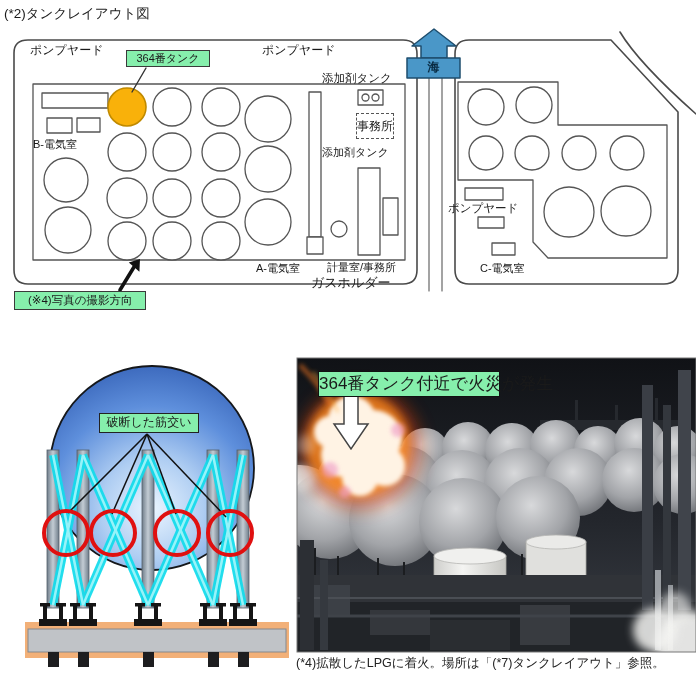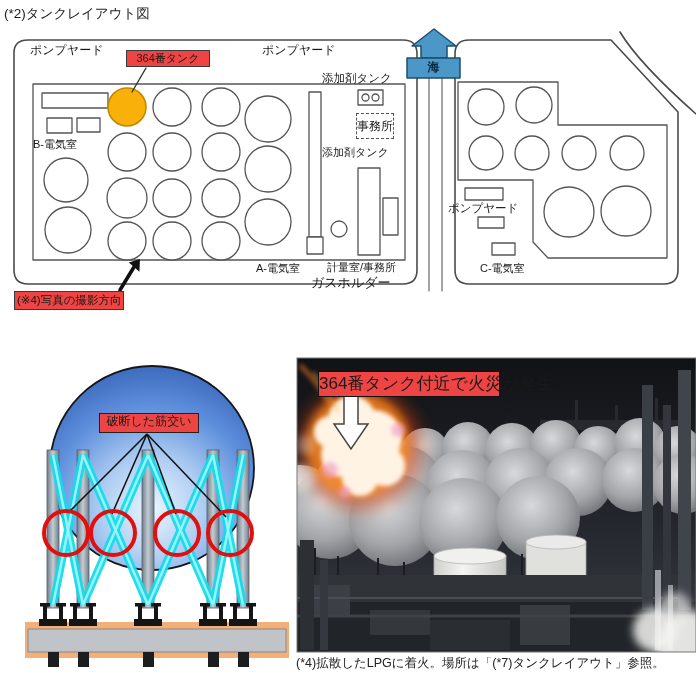--- a/index.html
+++ b/index.html
@@ -1,20 +1,20 @@
 <!DOCTYPE html>
 <html><head>
 <meta charset="utf-8">
 <style>
   html,body{margin:0;padding:0;background:#fff;}
   #root{position:relative;width:696px;height:696px;background:#fff;overflow:hidden;
         font-family:"Liberation Sans","DejaVu Sans",sans-serif;}
   #scene{position:absolute;top:0;left:0;}
   .lbl{position:absolute;color:#1a1a1a;white-space:nowrap;line-height:1.15;}
-  .box{border:1px solid #3a3a3a;background:#ef4444;text-align:center;}
+  .box{border:1px solid #3a3a3a;background:#86efac;text-align:center;}
 </style>
 </head>
 <body>
 
 <div id="root">
 
 <svg id="scene" width="696" height="696" viewBox="0 0 696 696">
   <defs>
     <radialGradient id="gSphere" cx="50%" cy="70%" r="72%">
       <stop offset="0%" stop-color="#eaf5ff"></stop>
@@ -343,22 +343,22 @@
 <div class="lbl box" style="left:126px;top:50px;width:82px;font-size:11px;padding:1px 0;">364番タンク</div>
 <div class="lbl" style="left:262px;top:44px;font-size:12px;">ポンプヤード</div>
 <div class="lbl" style="left:322px;top:72px;font-size:11.5px;">添加剤タンク</div>
 <div class="lbl" style="left:356px;top:113px;width:36px;height:24px;font-size:12px;line-height:24px;text-align:right;border:1px dashed #555;">事務所</div>
 <div class="lbl" style="left:322px;top:146px;font-size:11px;">添加剤タンク</div>
 <div class="lbl" style="left:33px;top:138px;font-size:11px;">B-電気室</div>
 <div class="lbl" style="left:256px;top:262px;font-size:11px;">A-電気室</div>
 <div class="lbl" style="left:327px;top:261px;font-size:11px;">計量室/事務所</div>
 <div class="lbl" style="left:311px;top:276px;font-size:13px;">ガスホルダー</div>
 <div class="lbl" style="left:407px;top:58px;width:53px;height:20px;line-height:19px;text-align:center;font-size:12px;color:#082a42;font-weight:bold;">海</div>
-<div class="lbl box" style="left:14px;top:291px;font-size:11.5px;padding:2px 2px;">(※4)写真の撮影方向</div>
+<div class="lbl box" style="left:14px;top:291px;font-size:11.5px;padding:2px 13px;">(※4)写真の撮影方向</div>
 <div class="lbl" style="left:448px;top:202px;font-size:11.5px;">ポンプヤード</div>
 <div class="lbl" style="left:480px;top:262px;font-size:11px;">C-電気室</div>
 
-<div class="lbl box" style="left:99px;top:413px;width:98px;font-size:12px;padding:2px 0;border-width:1.5px;border-color:#222;font-family:Liberation Mono, monospace;">破断した筋交い</div>
+<div class="lbl box" style="left:99px;top:413px;width:98px;font-size:12px;padding:2px 0;border-width:1.5px;border-color:#222;">破断した筋交い</div>
 
 <div class="lbl box" style="left:318px;top:371px;width:180px;font-size:17px;padding:2px 0;border-color:#111;">364番タンク付近で火災が発生</div>
 <div class="lbl" style="left:296px;top:656px;font-size:12.5px;color:#222;">(*4)拡散したLPGに着火。場所は「(*7)タンクレイアウト」参照。</div>
 
 </div>
 
 </body></html>

